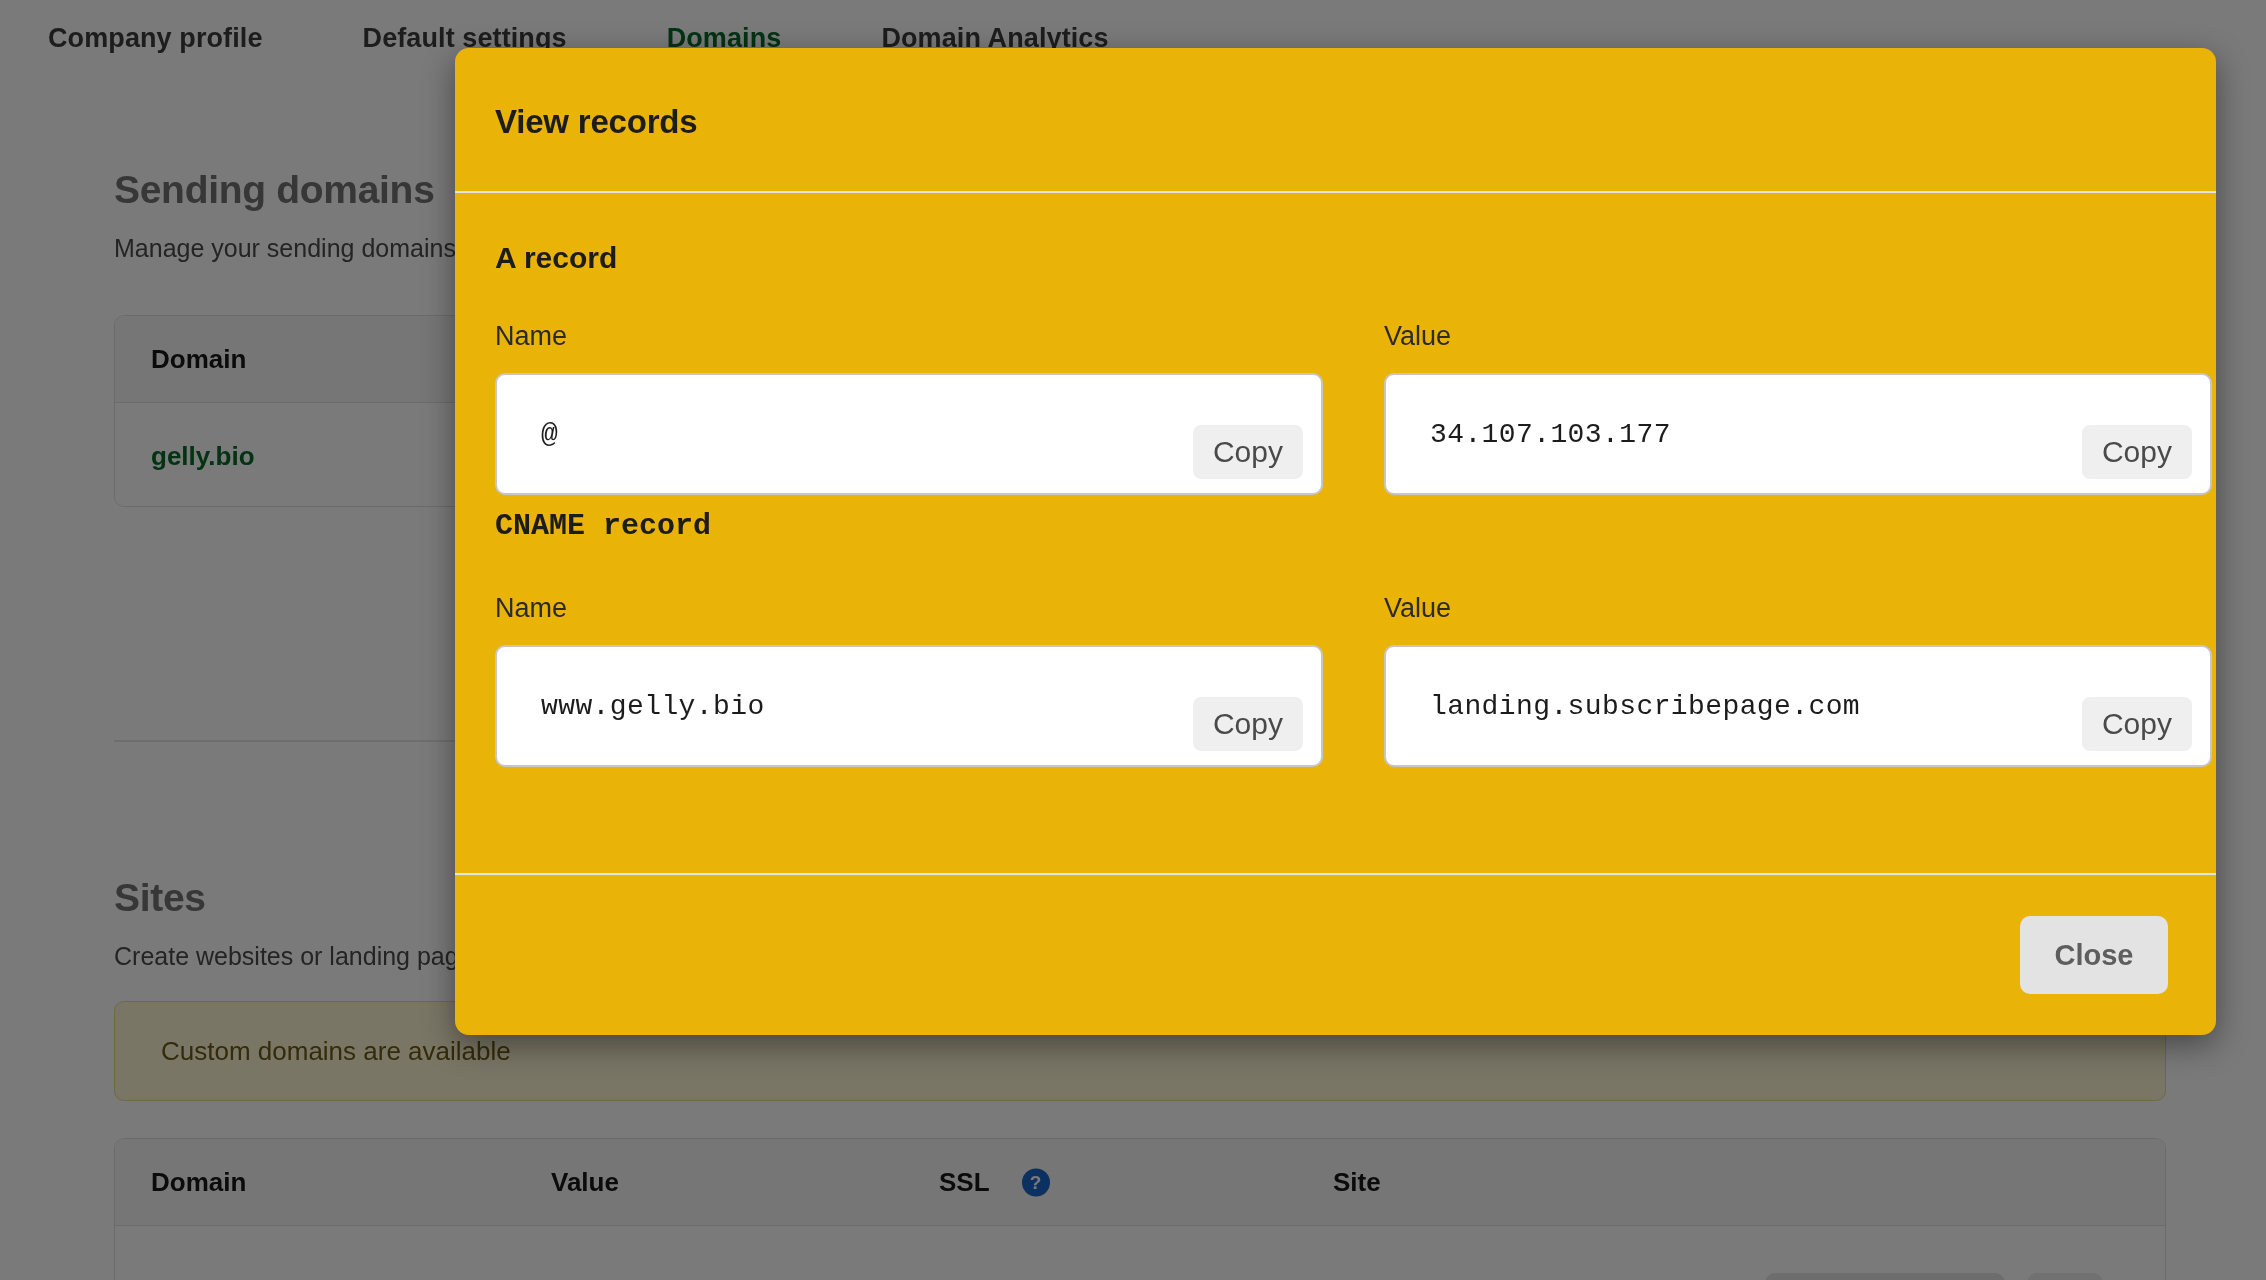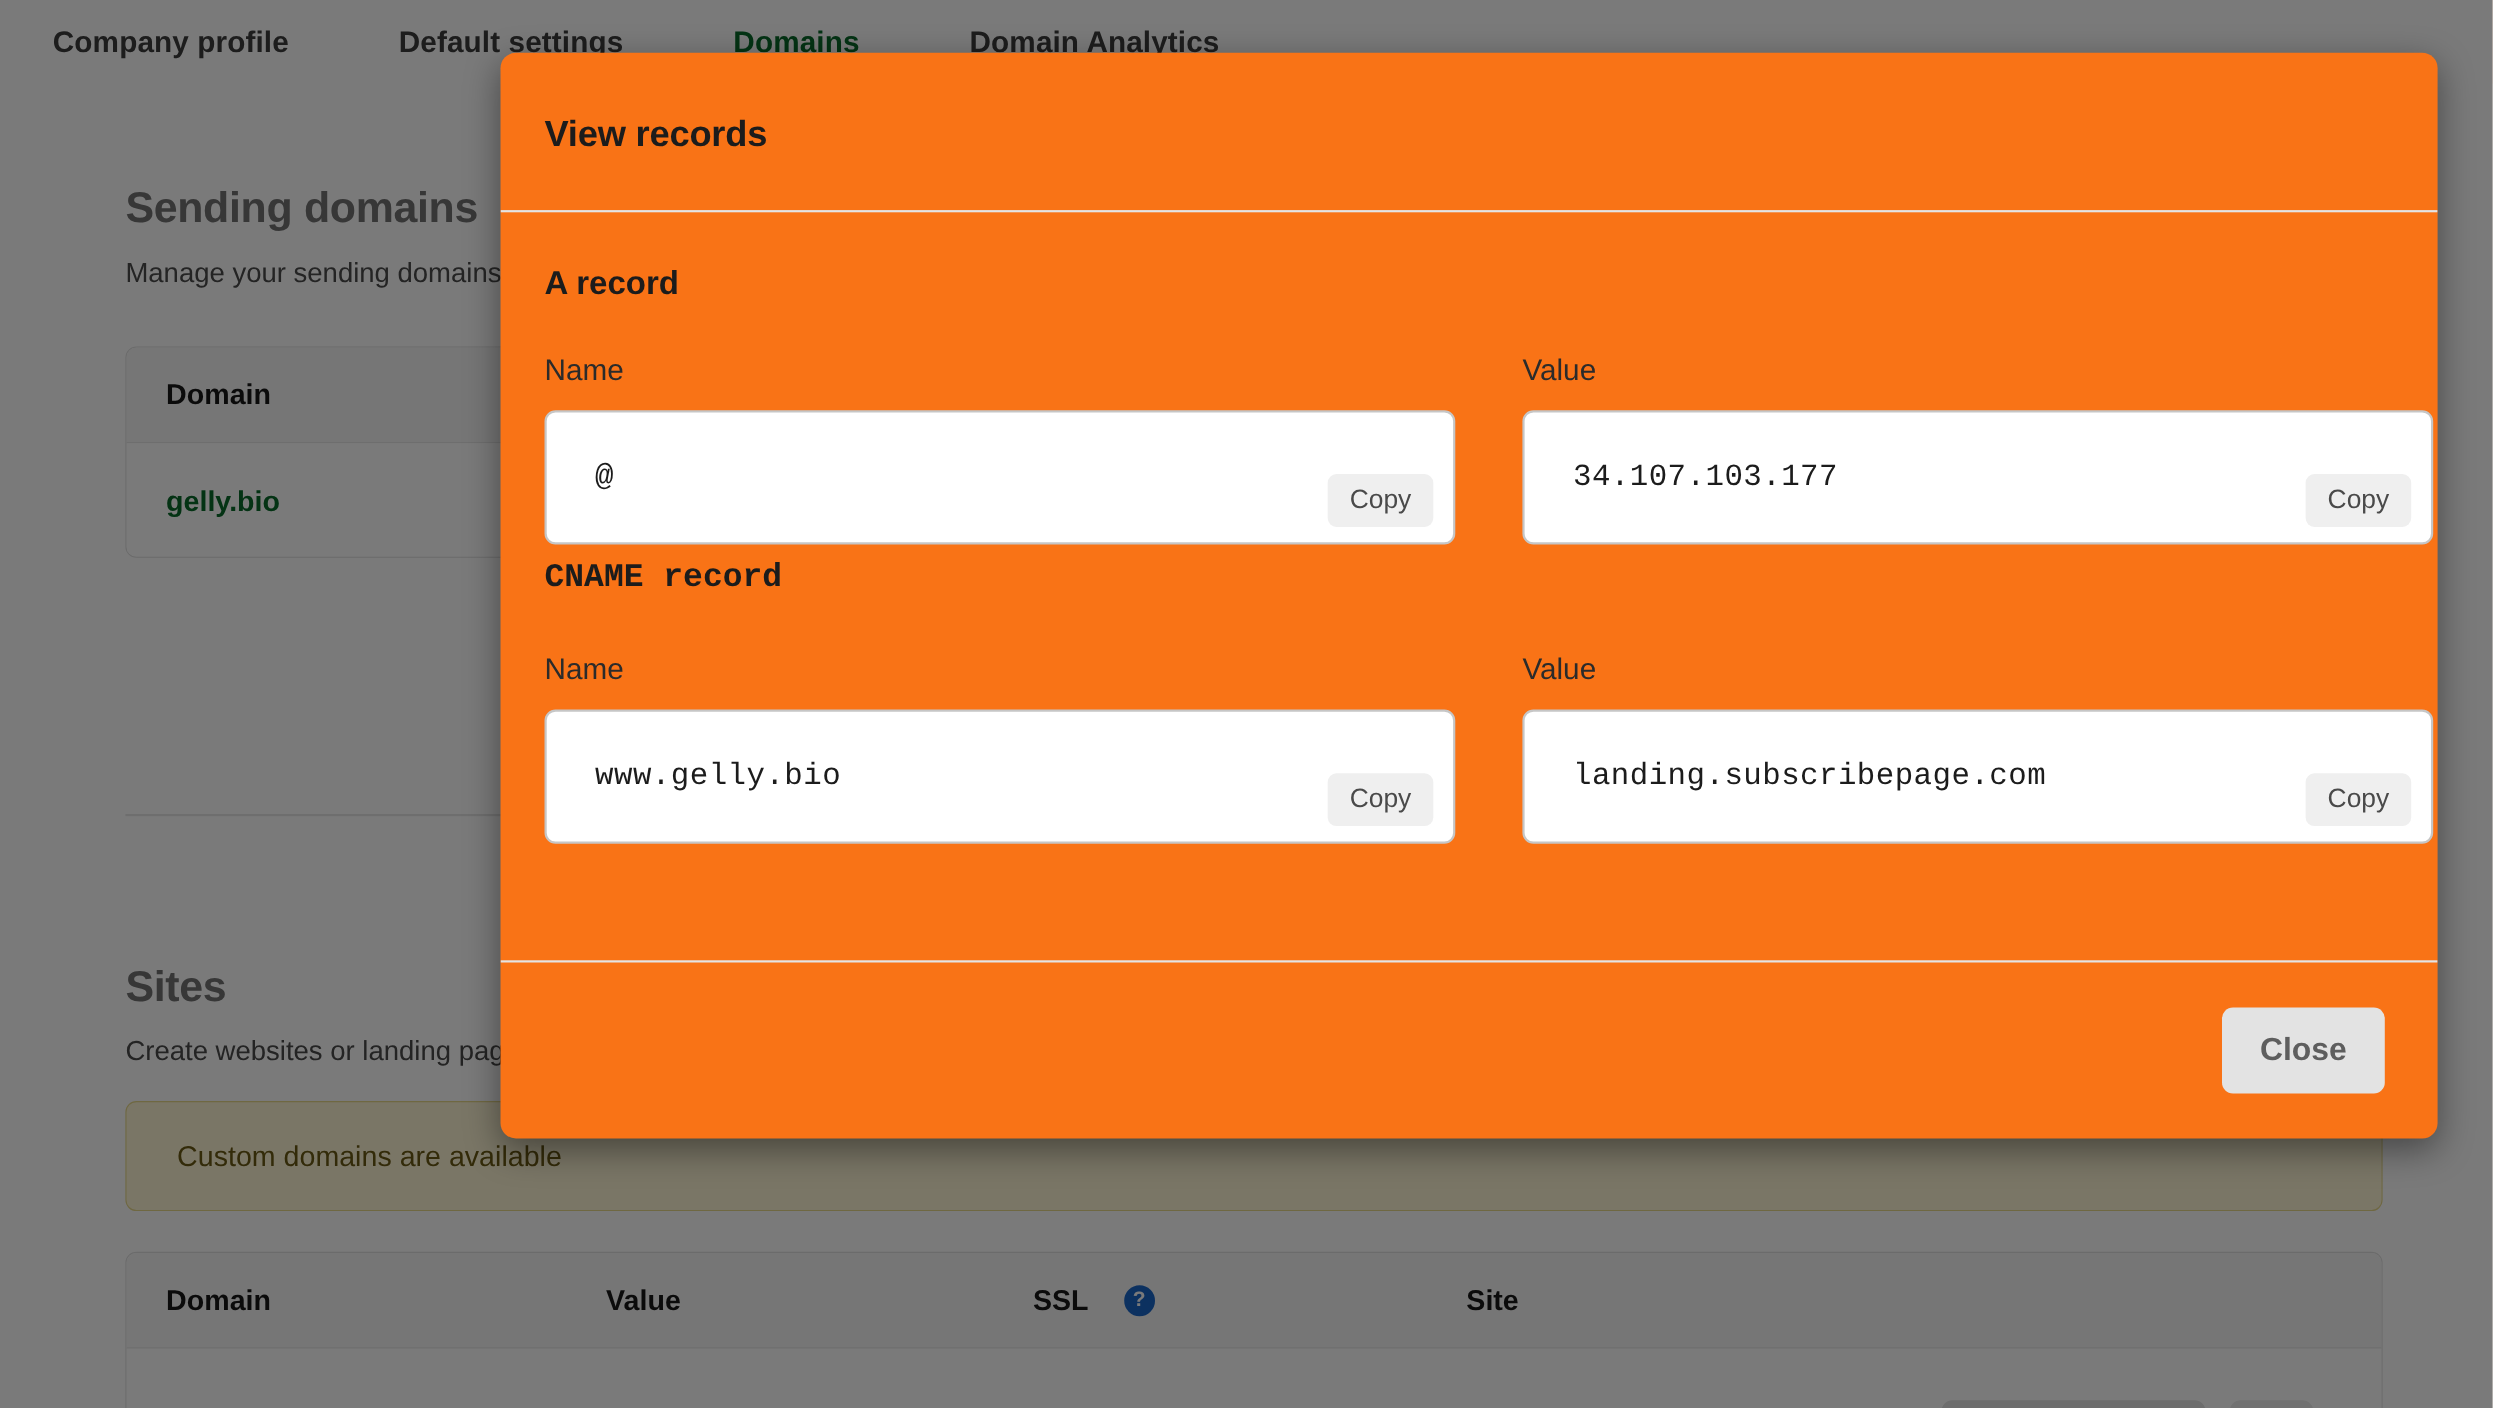--- a/index.html
+++ b/index.html
@@ -173,21 +173,21 @@
     z-index: 50;
   }
 
   
   #modal {
     position: absolute;
     left: 455px;
     top: 48px;
     width: 1761px;
     height: 987px;
-    background: #f97316;
+    background: #eab308;
     border-radius: 14px;
     z-index: 60;
     box-shadow: 0 10px 32px rgba(0,0,0,0.42);
     box-sizing: border-box;
     overflow: hidden;
     padding-left: 24px;
   }
   .modal-header {
     position: absolute;
     top: 0; left: 0; right: 0;
@@ -254,21 +254,21 @@
     letter-spacing: 0.4px;
   }
   .copy-btn {
     position: absolute;
     right: 18px;
     bottom: 14px;
     background: #efefef;
     border: none;
     border-radius: 8px;
     padding: 12px 20px;
-    font-size: 24px;
+    font-size: 30px;
     color: #4a4a4a;
     font-family: "Liberation Sans", sans-serif;
     cursor: pointer;
     line-height: 1;
   }
   .close-btn {
     position: absolute;
     right: 48px;
     top: 50%;
     transform: translateY(-50%);

